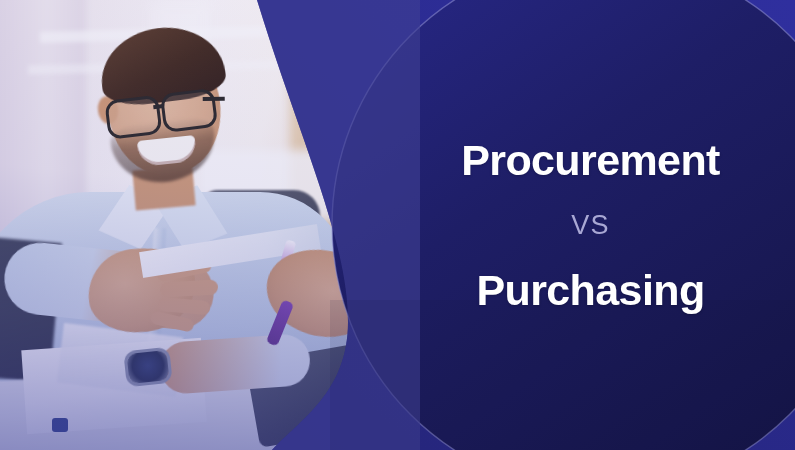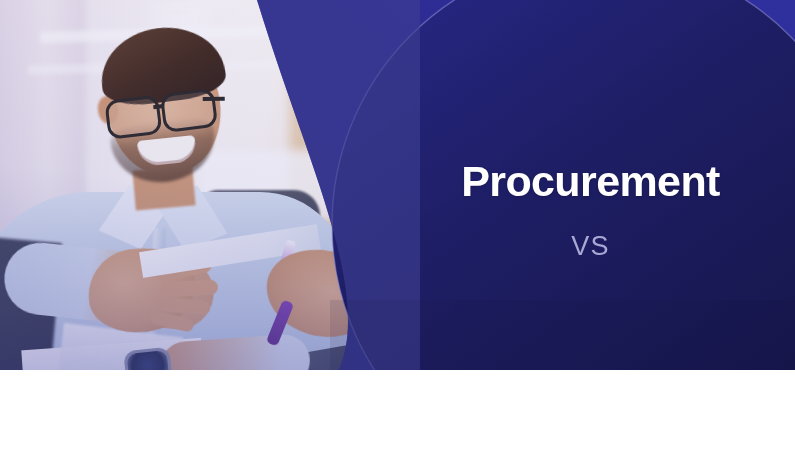--- a/index.html
+++ b/index.html
@@ -8,21 +8,21 @@
     padding: 0;
     background: #ffffff;
   }
   body {
     font-family: "Liberation Sans", sans-serif;
   }
 
   .banner {
     position: relative;
     width: 795px;
-    height: 370px;
+    height: 450px;
     overflow: hidden;
     background: #0c4a6e;
   }
 
   
   .photo-layer {
     position: absolute;
     inset: 0;
     overflow: hidden;
   }
@@ -375,15 +375,16 @@
 
       <path d="M348,322 C348,240 300,140 257,0 L420,0 L420,450 L272,450 C300,420 348,392 348,322 Z" fill="#3f3f93" fill-opacity="0.62"></path>
 
       <rect x="330" y="300" width="465" height="150" fill="#0f0f3a" opacity="0.10"></rect>
     </svg>
   </div>
 
   <div class="text-block">
     <div class="title-main">Procurement</div>
     <div class="vs-word">VS</div>
+    <div class="title-main">Purchasing</div>
   </div>
 
 </div>
 
 </body></html>

